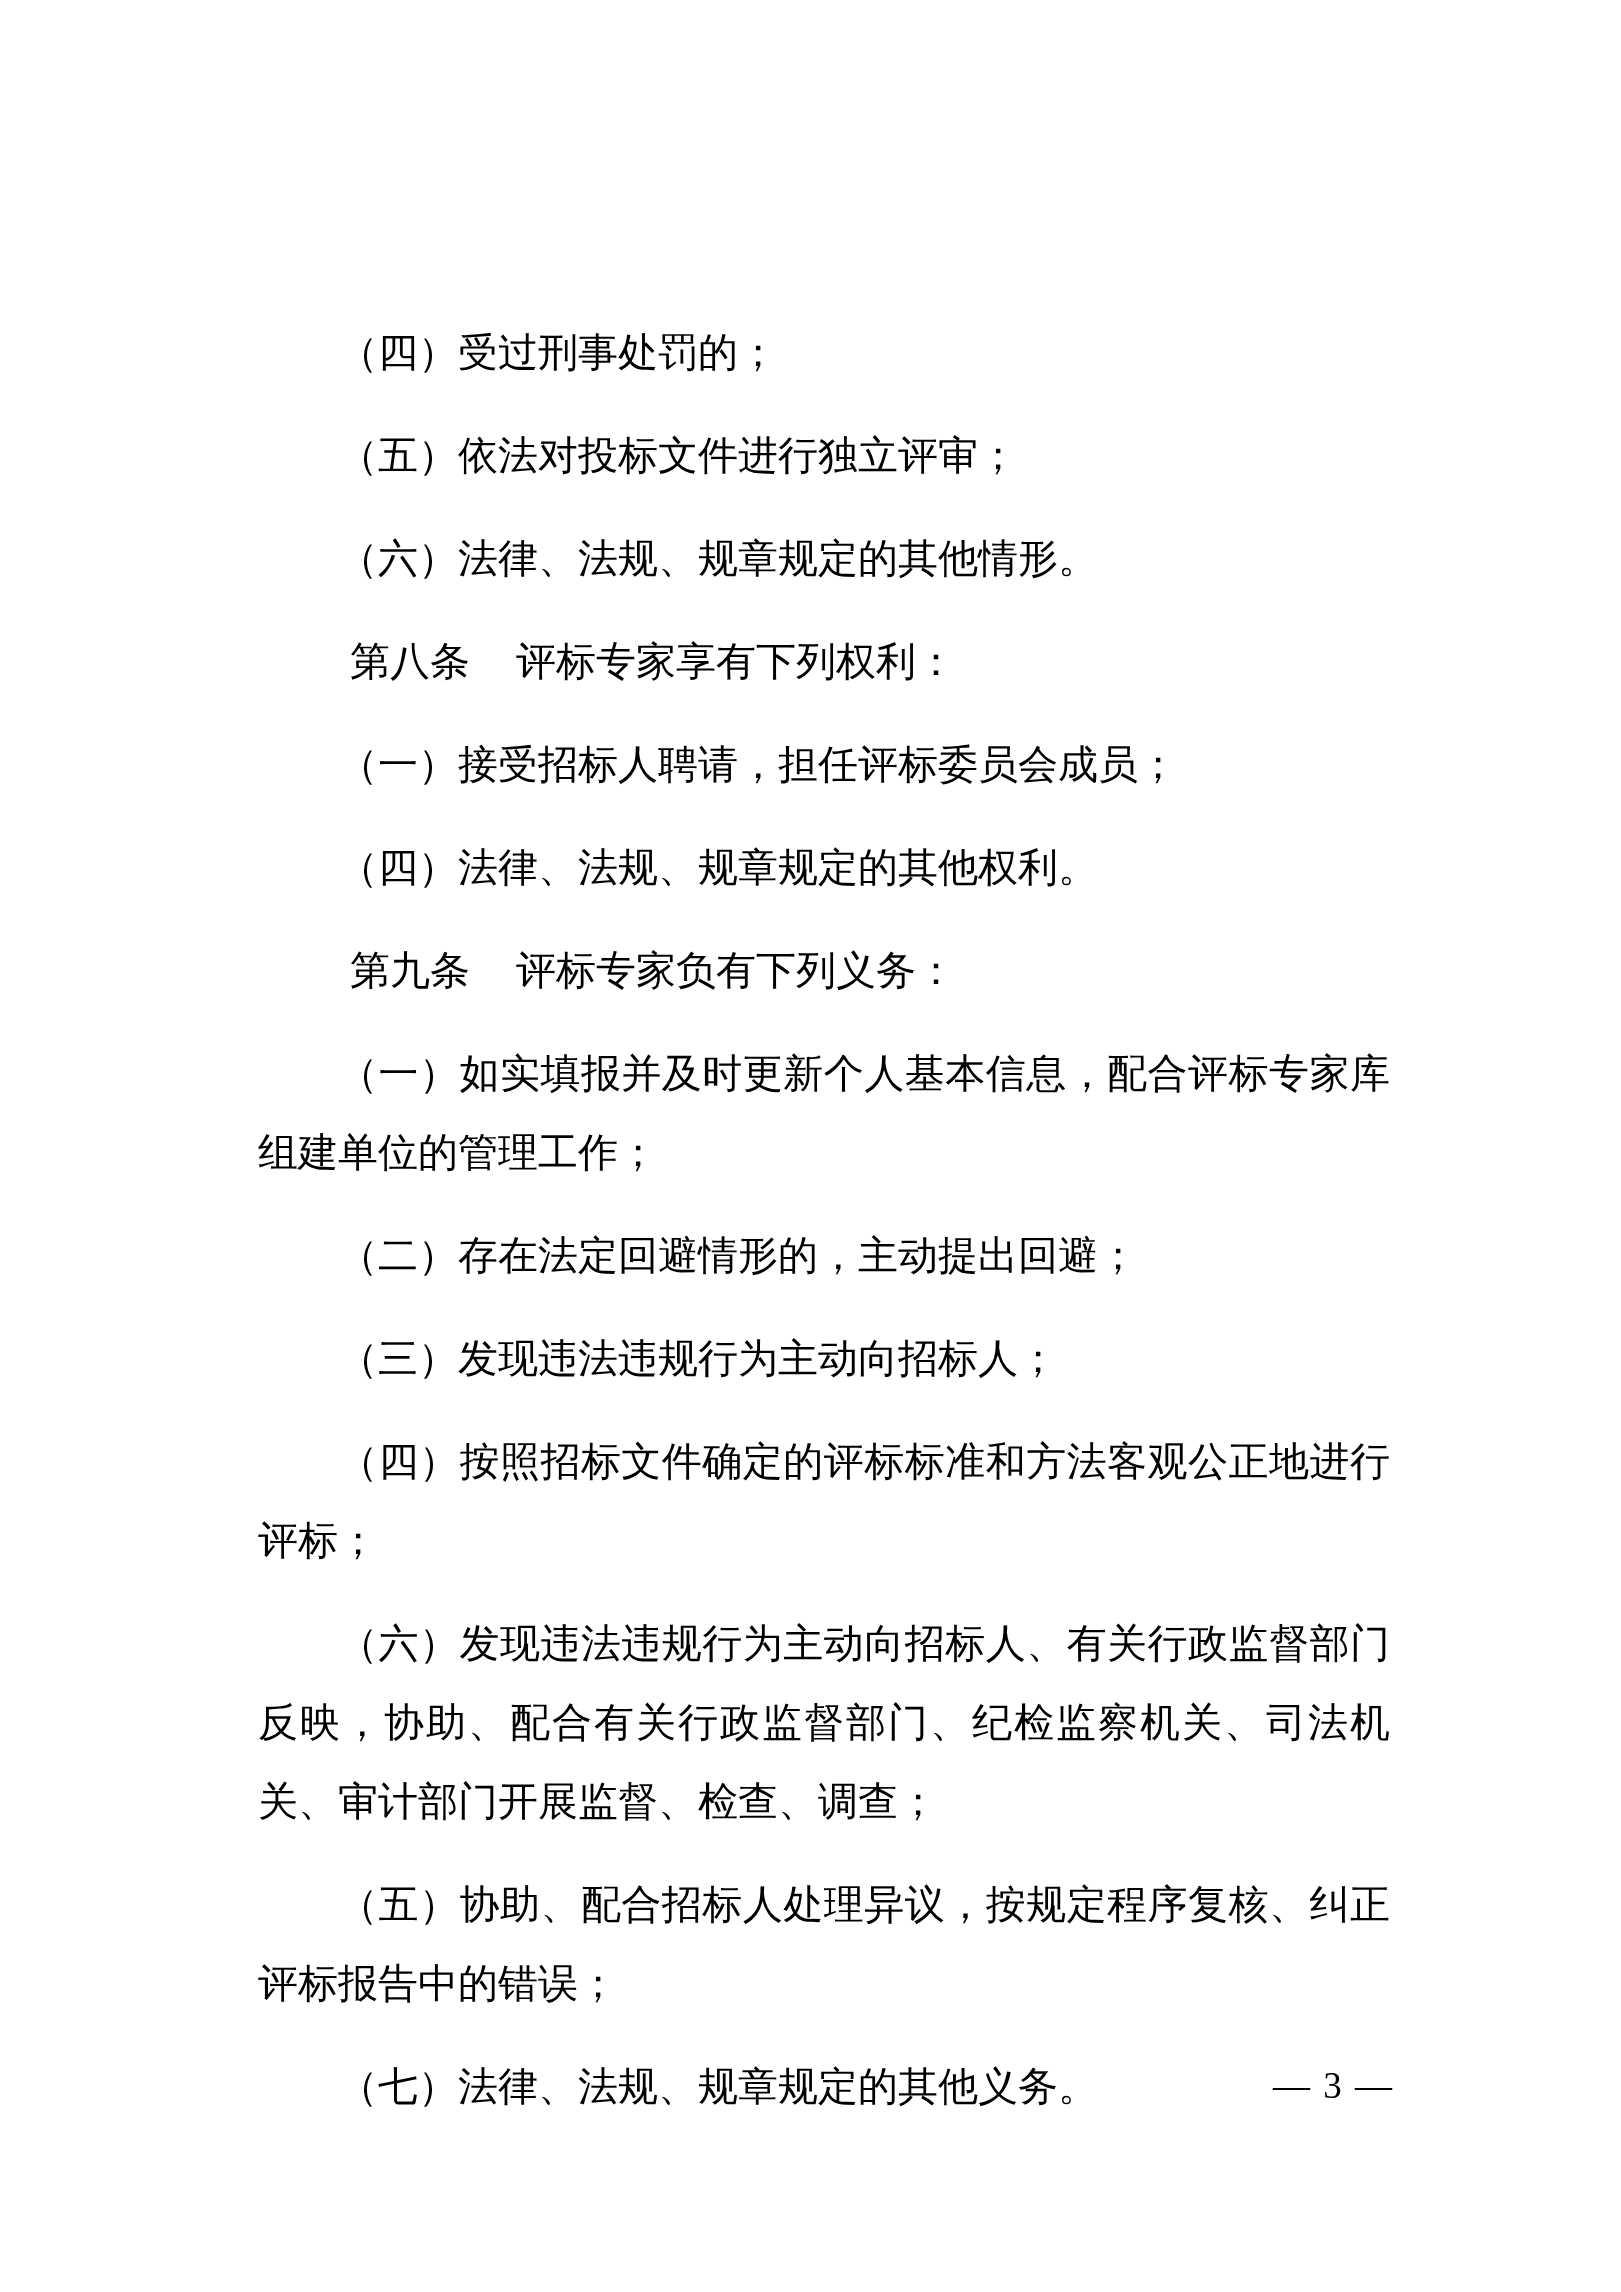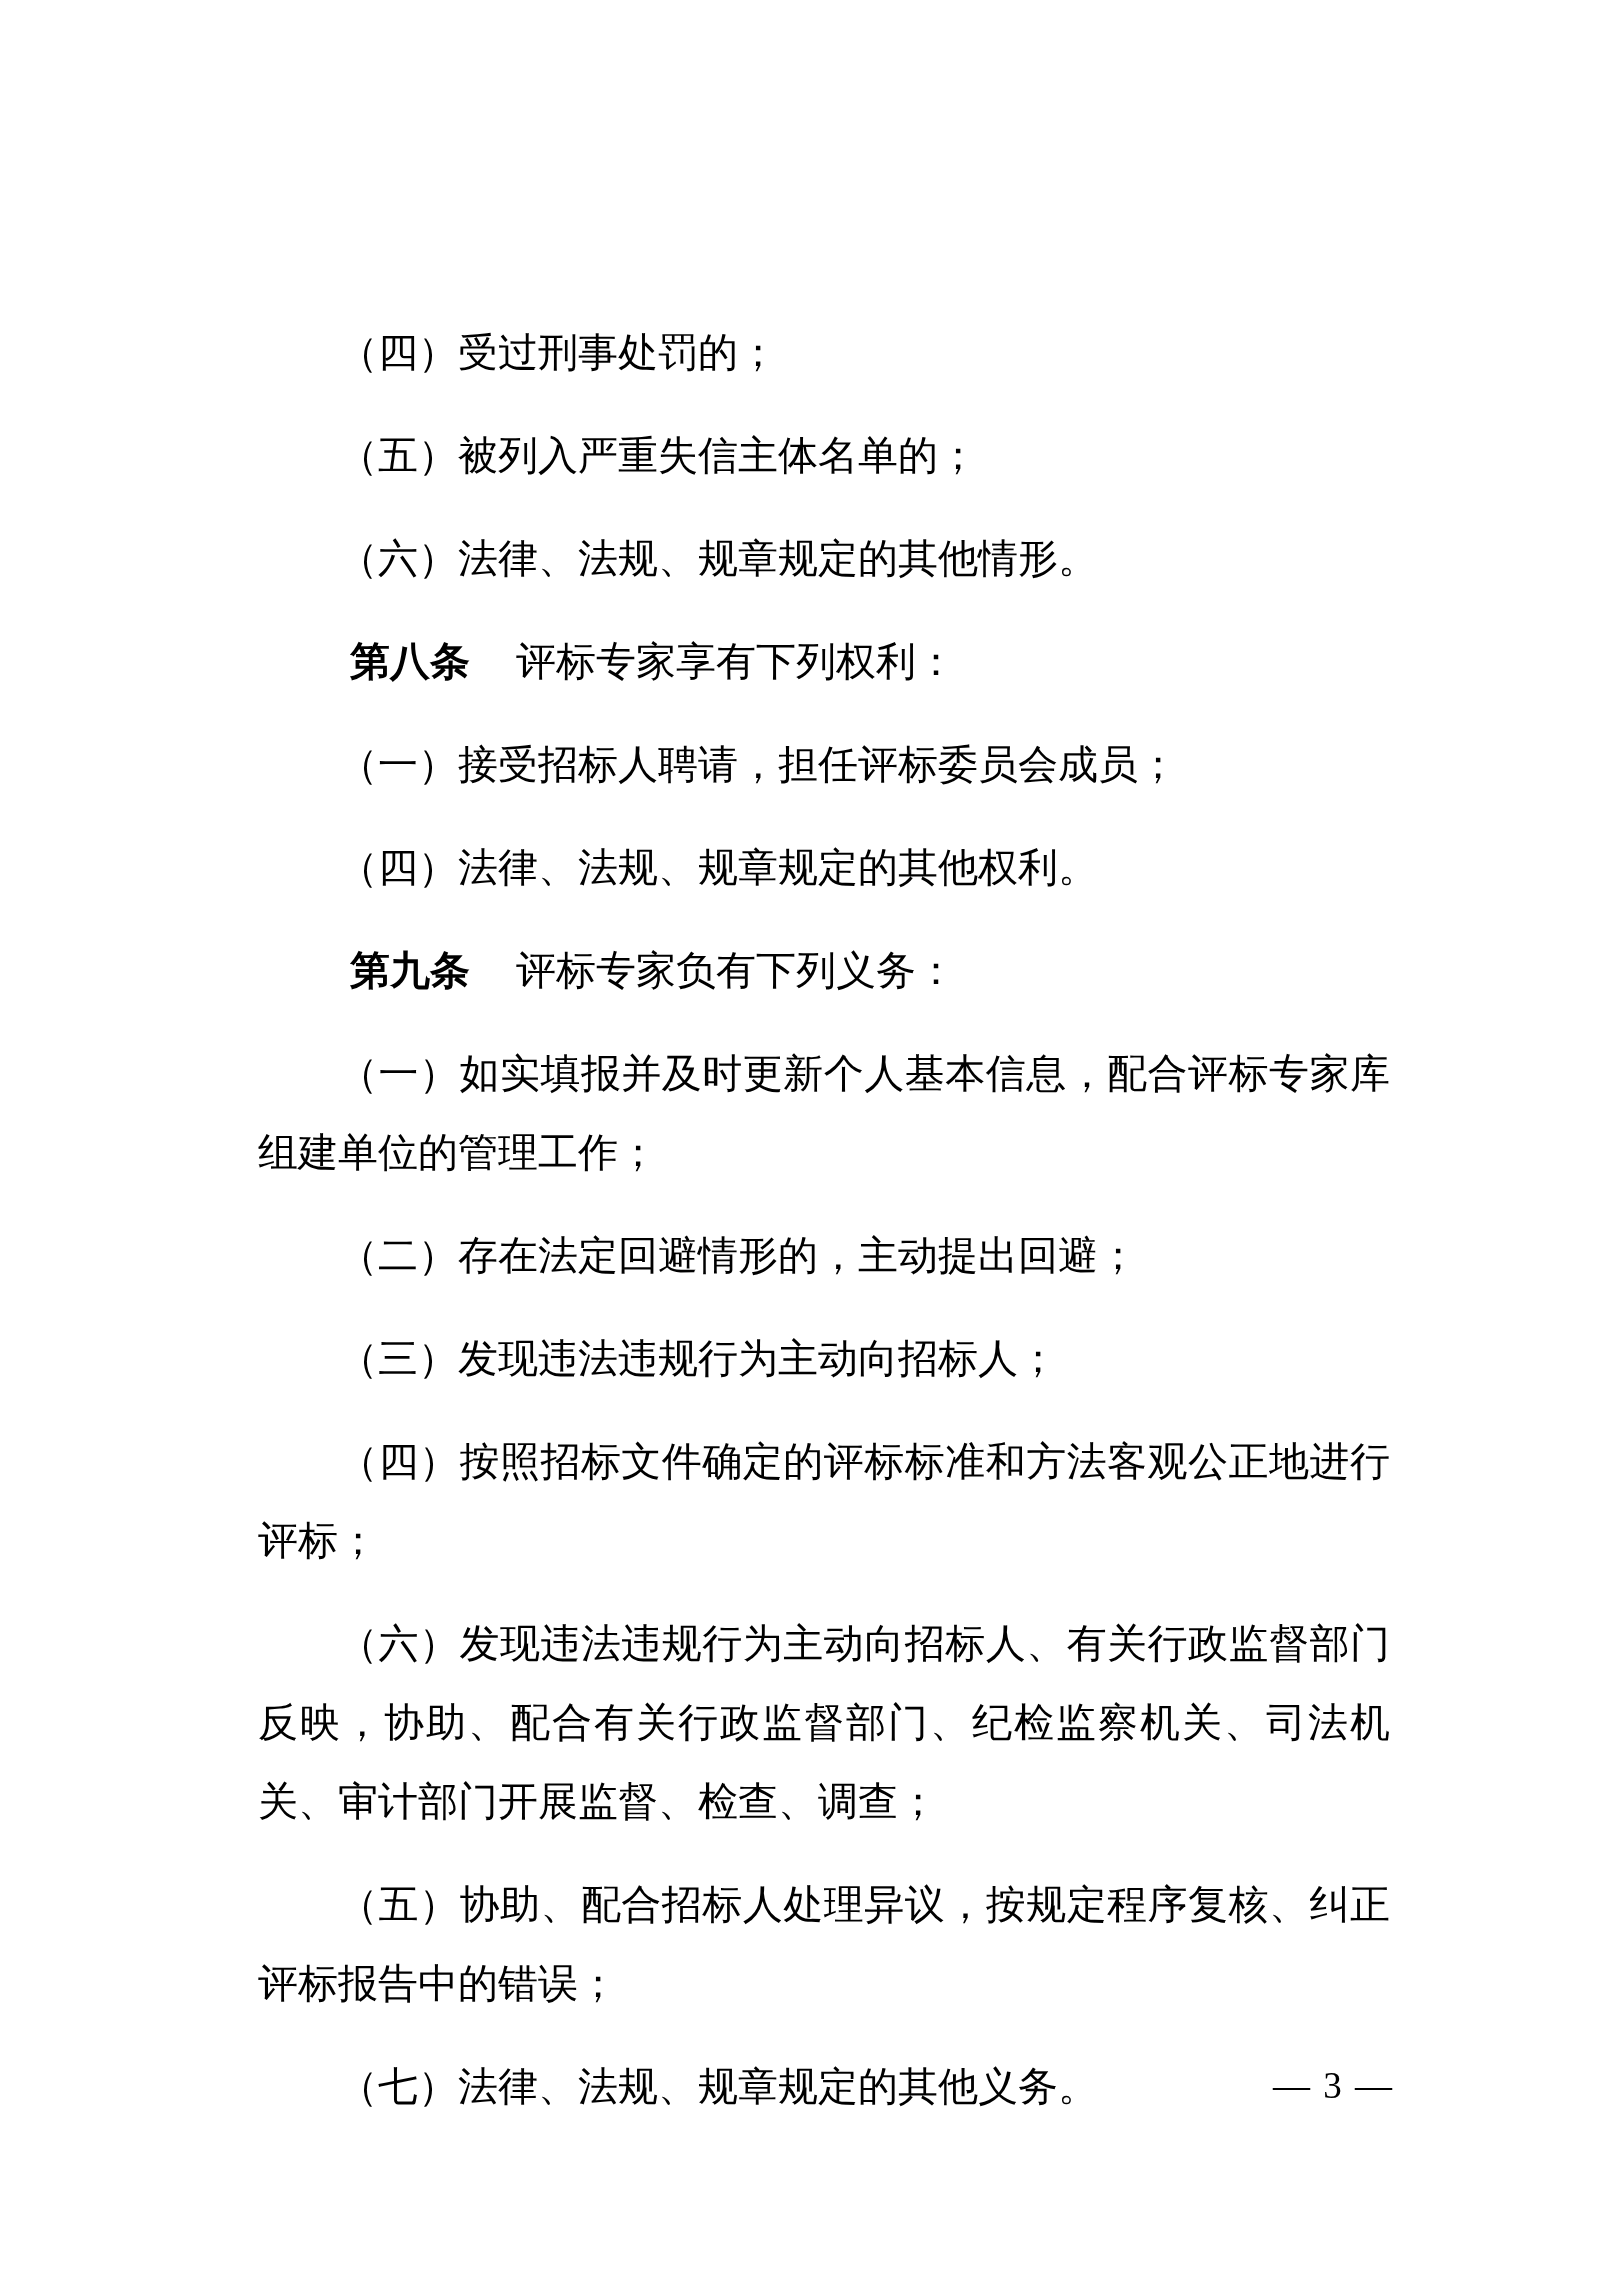--- a/index.html
+++ b/index.html
@@ -31,41 +31,41 @@
     font-size: 40px;
     line-height: 79px;
     text-align: justify;
     text-justify: inter-ideograph;
     text-indent: 2em;
     font-weight: normal;
     letter-spacing: 0;
   }
   .article-label {
     font-family: "Liberation Sans", "DejaVu Sans", sans-serif;
-    font-weight: bold;
+    font-weight: normal;
     margin-right: 0.55em;
   }
   .page-number {
     position: absolute;
     top: 2037px;
     right: 227px;
     font-size: 37px;
     line-height: 49px;
     letter-spacing: 2px;
     white-space: nowrap;
   }
 </style>
 </head>
 <body>
 
 <div class="doc-page">
   <div class="doc-content">
 
     <p class="para">（四）受过刑事处罚的；</p>
-    <p class="para">（五）被列入严重失信主体名单的；</p>
+    <p class="para">（五）依法对投标文件进行独立评审；</p>
     <p class="para">（六）法律、法规、规章规定的其他情形。</p>
 
     <p class="para">
       <span class="article-label">第八条</span><span>评标专家享有下列权利：</span>
     </p>
 
     <p class="para">（一）接受招标人聘请，担任评标委员会成员；</p>
     <p class="para">（四）法律、法规、规章规定的其他权利。</p>
 
     <p class="para">

